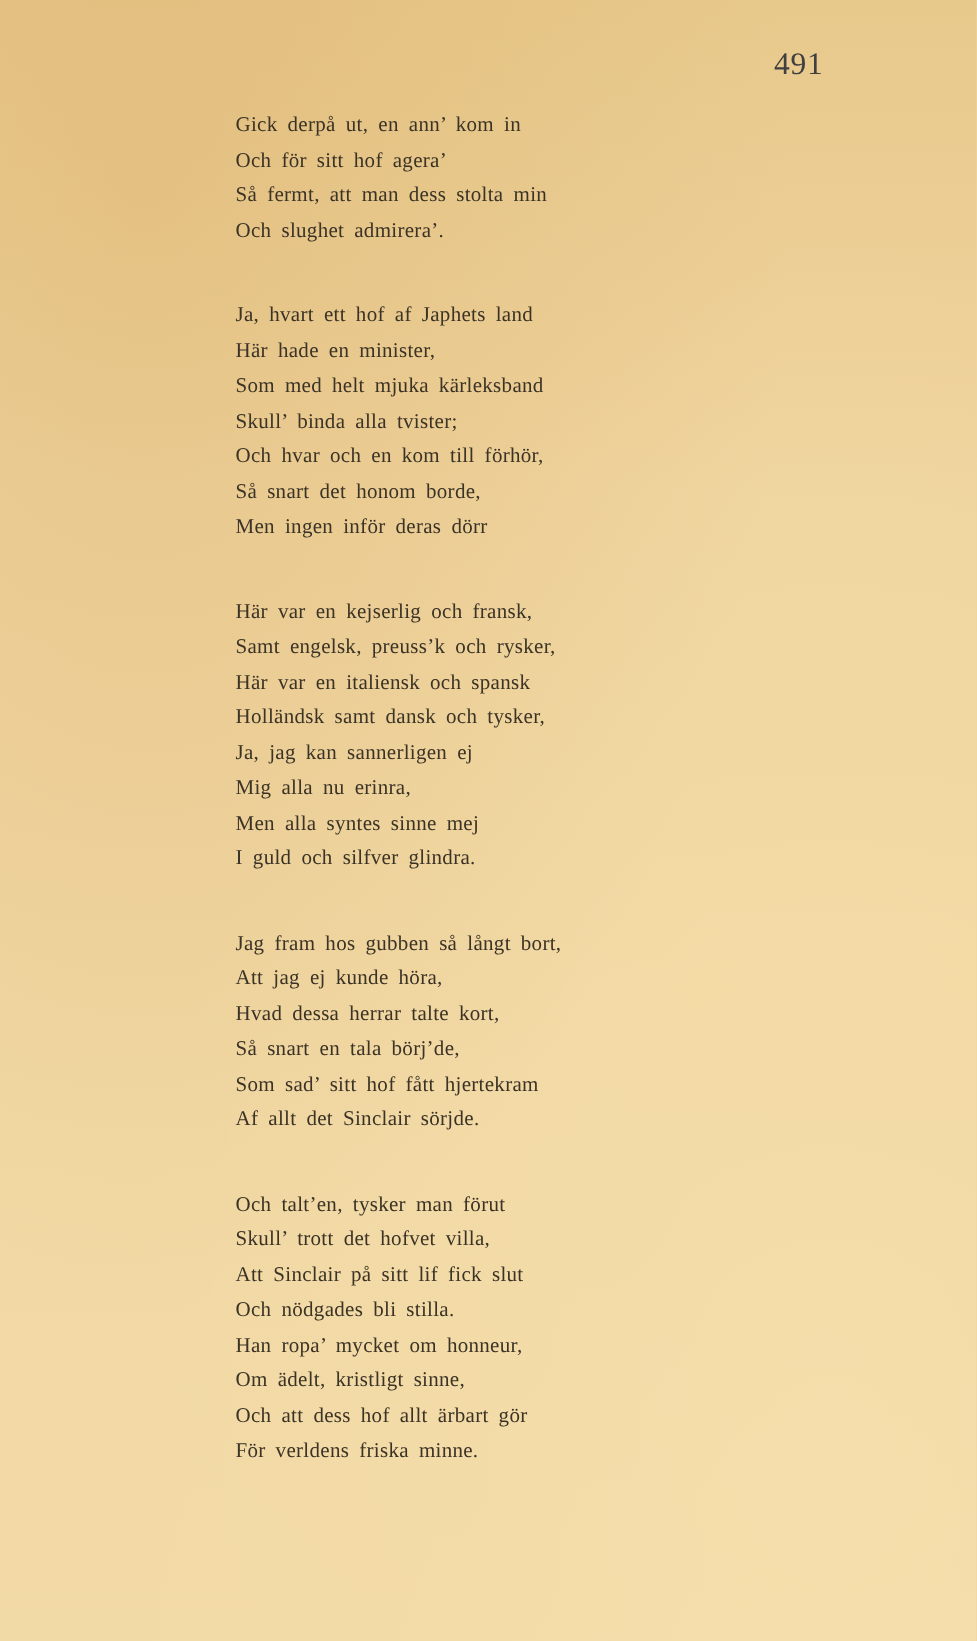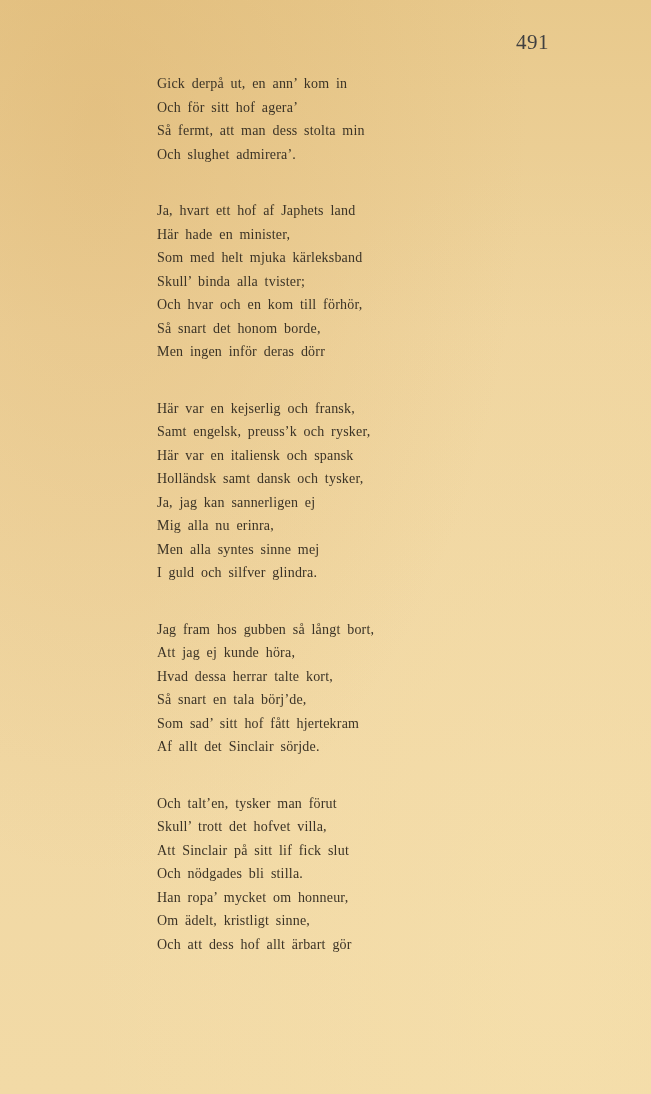--- a/index.html
+++ b/index.html
@@ -97,16 +97,17 @@
     </div>
 
     <div class="stanza">
       <div class="line">Och talt’en, tysker man förut</div>
       <div class="line">Skull’ trott det hofvet villa,</div>
       <div class="line">Att Sinclair på sitt lif fick slut</div>
       <div class="line">Och nödgades bli stilla.</div>
       <div class="line">Han ropa’ mycket om honneur,</div>
       <div class="line">Om ädelt, kristligt sinne,</div>
       <div class="line">Och att dess hof allt ärbart gör</div>
+      <div class="line">För verldens friska minne.</div>
     </div>
 
   </div>
 </div>
 
 </body></html>

